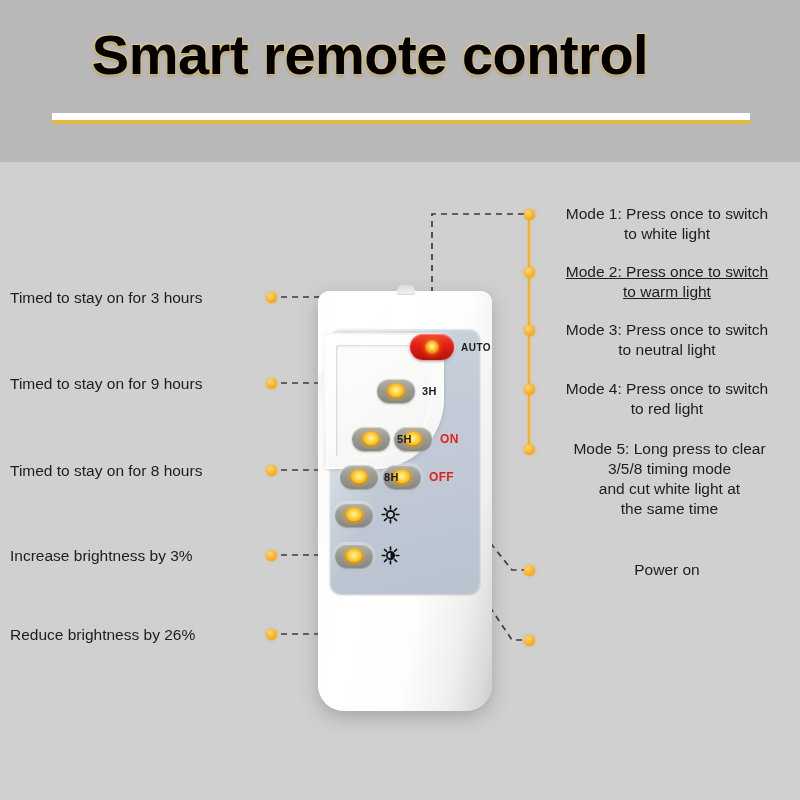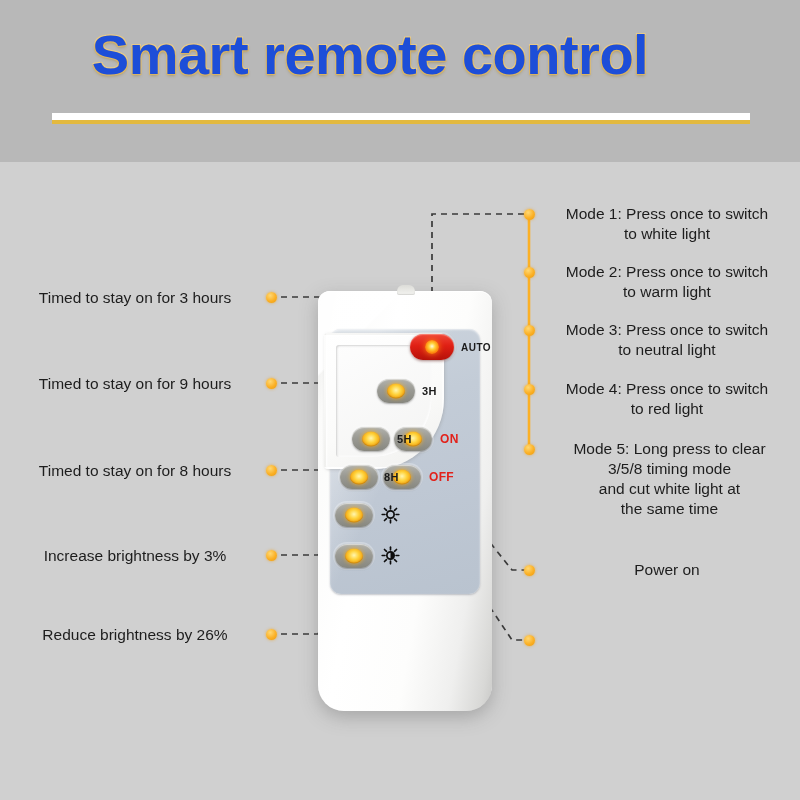--- a/index.html
+++ b/index.html
@@ -12,21 +12,21 @@
 
   
   .header-band{
     position:absolute;left:0;top:0;width:800px;height:162px;
     background:#b8b8b8;
   }
   .title{
     position:absolute;left:0;top:22px;width:740px;
     text-align:center;
     font-size:56px;font-weight:bold;letter-spacing:-0.5px;
-    color:#1d4ed8;
+    color:#000000;
     text-shadow:
       0 0 1px #e0b960,
       1px 1px 0 #d9b566,
       -1px 1px 0 #d9b566,
       1px -1px 0 #e7cb8d,
       -1px -1px 0 #e7cb8d,
       0 2px 3px rgba(150,120,40,.45);
   }
   .divider{
     position:absolute;left:52px;top:113px;width:698px;height:11px;
@@ -134,21 +134,21 @@
   .btn-label.red{color:#e2211a;font-size:12px;}
   .btn-label.auto{font-size:10px;letter-spacing:.5px;}
 
   .sun{position:absolute;z-index:5;width:19px;height:19px;}
 
   
   .lbl{
     position:absolute;font-size:15.5px;color:#1d1d1d;line-height:20px;
     white-space:pre-line;
   }
-  .lbl.left{text-align:center;}
+  .lbl.left{text-align:left;}
   .lbl.right{text-align:center;}
   .dot{
     position:absolute;width:11px;height:11px;border-radius:50%;
     background:radial-gradient(circle at 38% 32%,#ffd873 0%,#fbb025 55%,#ec9a0b 100%);
     box-shadow:0 0 3px rgba(240,160,20,.7);
     z-index:6;
   }
 </style>
 </head>
 <body>
@@ -274,21 +274,21 @@
   <div class="dot" style="left:266px;top:550px;"></div>
 
   <div class="lbl left" style="left:10px;top:625px;width:250px;">Reduce brightness by 26%</div>
   <div class="dot" style="left:266px;top:629px;"></div>
 
   <div class="dot" style="left:524px;top:209px;"></div>
   <div class="lbl right" style="left:542px;top:204px;width:250px;">Mode 1: Press once to switch
              to white light</div>
 
   <div class="dot" style="left:524px;top:267px;"></div>
-  <div class="lbl right" style="left:542px;top:262px;width:250px;">Mode 2: Press once to switch
+  <div class="lbl right" style="left:542px;top:262px;width:250px;text-decoration:underline;">Mode 2: Press once to switch
              to warm light</div>
 
   <div class="dot" style="left:524px;top:325px;"></div>
   <div class="lbl right" style="left:542px;top:320px;width:250px;">Mode 3: Press once to switch
              to neutral light</div>
 
   <div class="dot" style="left:524px;top:384px;"></div>
   <div class="lbl right" style="left:542px;top:379px;width:250px;">Mode 4: Press once to switch
              to red light</div>
 

